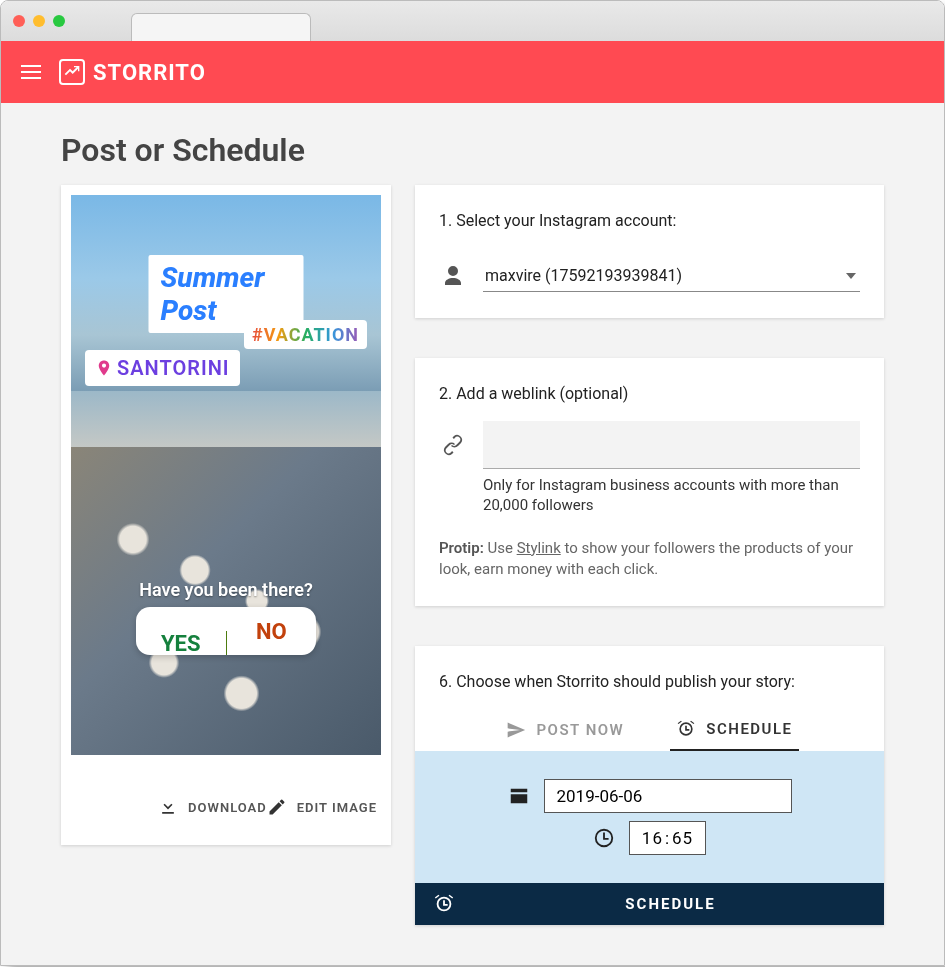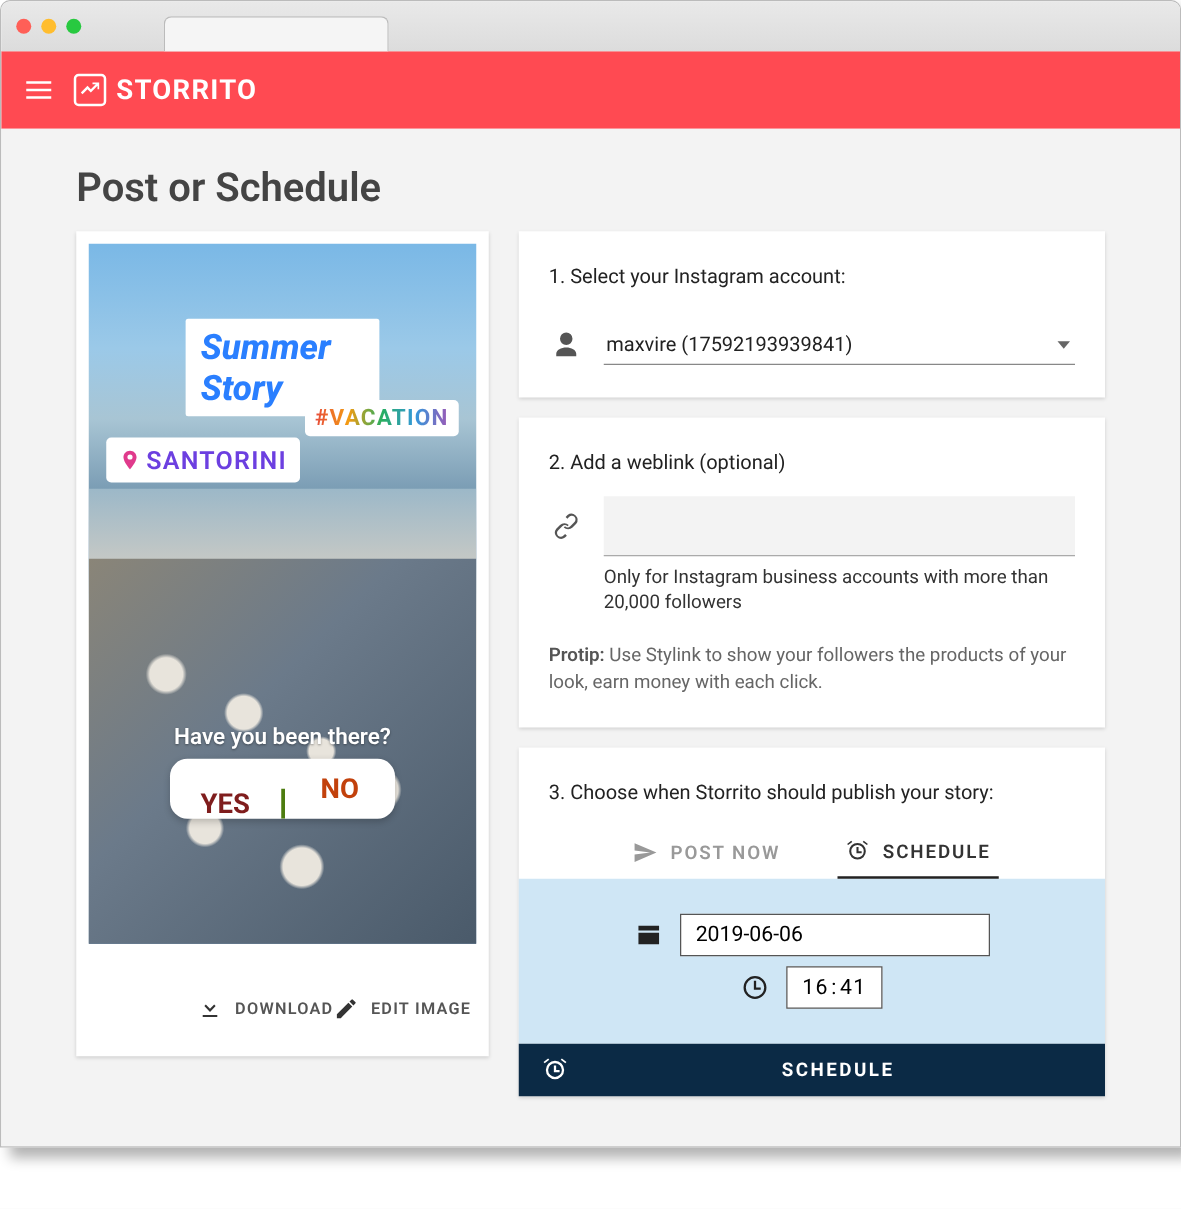--- a/index.html
+++ b/index.html
@@ -54,21 +54,21 @@
   display:flex;flex-direction:column; gap:4px; cursor:pointer;
 }
 .hamburger span { width:20px;height:2px;background:#fff;display:block;}
 .brand { display:flex; align-items:center; gap:8px; color:#fff; font-weight:700; font-size:22px; letter-spacing:1px;}
 .brand-logo { width:26px;height:26px;border:2px solid #fff;border-radius:4px;display:flex;align-items:center;justify-content:center; }
 .brand-logo svg { width:16px;height:16px;fill:#fff;}
 .page-body { background:#f3f3f3; padding: 28px 60px 40px 60px; }
 .page-title { font-size:32px; font-weight:600; color:#444; margin-bottom: 16px; }
 .columns { display:flex; gap:24px; align-items:flex-start; }
 .left-col { width:330px; }
-.right-col { flex:1; display:flex; flex-direction:column; gap:16px; }
+.right-col { flex:1; display:flex; flex-direction:column; gap:40px; }
 .card { background:#fff; box-shadow:0 1px 3px rgba(0,0,0,0.15); }
 .preview-card { padding:10px; }
 .story-preview {
   width:310px; height:560px; position:relative; overflow:hidden;
   background: linear-gradient(to bottom, #7ab8e6 0%, #9bc9e8 15%, #a8c5d4 25%, #4e7595 45%, #b8b0a0 55%, #d8d4cc 70%, #3a5a7a 100%);
 }
 .sky-band { position:absolute; top:35%; left:0; right:0; height:15%; background:linear-gradient(#9cb8c8, #d8d0c4); }
 .story-title-sticker {
   position:absolute; top:60px; left:50%; transform:translateX(-50%);
   background:#fff; padding:6px 12px; font-size:28px; font-weight:800; color:#2a7fff;
@@ -99,38 +99,38 @@
     radial-gradient(circle at 55% 80%, #e8e4dc 5%, transparent 6%),
     linear-gradient(135deg, #8a8578 0%, #6b7a8a 40%, #4a5a6a 100%);
 }
 .poll-q { position:absolute; bottom:155px; left:0; right:0; text-align:center; color:#fff; font-weight:600; font-size:18px; text-shadow:0 1px 2px rgba(0,0,0,0.4);}
 .poll-sticker {
   position:absolute; bottom:100px; left:50%; transform:translateX(-50%);
   background:#fff; border-radius:14px; display:flex; overflow:hidden; width:180px; height:48px;
   box-shadow:0 2px 6px rgba(0,0,0,0.2);
 }
 .poll-opt { flex:1; display:flex; align-items:center; justify-content:center; font-size:22px; font-weight:700; }
-.poll-opt.yes { color:#7f1d1d; border-right:3px solid #4d7c0f;margin-top:24px; }
+.poll-opt.yes { color:#15803d; border-right:1px solid #4d7c0f;margin-top:24px; }
 .poll-opt.no { color:#c2410c; }
 .preview-actions { display:flex; justify-content:flex-end; padding:22px 4px 18px 4px;margin-top:20px; }
 .action-btn { display:flex; align-items:center; gap:10px; font-size:13px; font-weight:600; letter-spacing:1px; color:#555; cursor:pointer; }
 .action-btn svg { width:20px;height:20px;fill:#333;}
 .right-card { padding:26px 24px 26px 24px; }
 .step-label { font-size:16px; color:#222; margin-bottom:18px; }
 .field-row { display:flex; align-items:center; gap:16px; }
 .icon-cell { width:28px; display:flex; justify-content:center; }
 .icon-cell svg { width:24px;height:24px;fill:#555;}
 .select-wrap { flex:1; position:relative; border-bottom:1px solid #888; padding:6px 28px 6px 2px; }
 .select-wrap .val { font-size:16px; color:#222; }
 .select-wrap .chev { position:absolute; right:4px; top:50%; transform:translateY(-50%); width:0;height:0;border-left:5px solid transparent;border-right:5px solid transparent;border-top:6px solid #666;}
 .weblink-input { flex:1; border:none; border-bottom:1px solid #aaa; background:#f3f3f3; height:48px; }
 .hint { font-size:15px; color:#333; margin-top:6px; margin-left:44px; line-height:1.35;}
 .protip { font-size:15px; color:#666; margin-top:22px; line-height:1.4;}
 .protip b { color:#555; font-weight:600;}
-.protip .lnk { }
+.protip .lnk { text-decoration:underline; }
 .tabs { display:flex; justify-content:center; gap:40px; margin:18px 0 0 0;}
 .tab { display:flex; align-items:center; gap:10px; padding:10px 6px; font-size:15px; font-weight:600; letter-spacing:1.5px; color:#999; cursor:pointer;}
 .tab.active { color:#333; border-bottom:2px solid #222;}
 .tab svg { width:20px;height:20px;fill:currentColor;}
 .schedule-box { background:#cfe6f5; padding:20px; margin-top:0; }
 .sched-row { display:flex; align-items:center; justify-content:center; gap:14px; margin:8px 0;}
 .sched-row svg { width:22px;height:22px;fill:#222;}
 .date-input, .time-input { background:#fff; border:1px solid #555; padding:6px 12px; font-size:17px; font-family:inherit;}
 .time-input { letter-spacing:1px; }
 .time-sep { margin:0 2px;}
@@ -172,21 +172,21 @@
     <div class="page-title">Post or Schedule</div>
 
     <div class="columns">
 
       <div class="left-col">
         <div class="card preview-card">
 
           <div class="story-preview">
             <div class="sky-band"></div>
             <div class="cliff-town"></div>
-            <div class="story-title-sticker">Summer Story</div>
+            <div class="story-title-sticker">Summer Post</div>
             <div class="hashtag-sticker"><span class="rainbow">#VACATION</span></div>
             <div class="location-sticker">
               <svg viewBox="0 0 24 24" width="18" height="18">
                   <path fill="#e03a8c" d="M12 2C8 2 5 5 5 9c0 5 7 13 7 13s7-8 7-13c0-4-3-7-7-7zm0 9.5A2.5 2.5 0 1 1 12 6a2.5 2.5 0 0 1 0 5.5z"></path>
                 </svg>
               <span>SANTORINI</span>
             </div>
             <div class="poll-q">Have you been there?</div>
             <div class="poll-sticker">
               <div class="poll-opt yes">YES</div>
@@ -239,21 +239,21 @@
             <input class="weblink-input" value="" style="">
           </div>
           <div class="hint">Only for Instagram business accounts with more than 20,000 followers</div>
           <div class="protip">
             <b>Protip:</b><span> Use </span><span class="lnk">Stylink</span><span> to show your followers the products of your look, earn money with each click.</span>
           </div>
         </div>
 
         <div class="card">
           <div class="right-card" style="padding-bottom:0;">
-            <div class="step-label">3. Choose when Storrito should publish your story:</div>
+            <div class="step-label">6. Choose when Storrito should publish your story:</div>
             <div class="tabs">
               <div class="tab">
                 <svg viewBox="0 0 24 24">
                     <path d="M2 21l21-9L2 3v7l15 2-15 2z"></path>
                   </svg>
                 <span>POST NOW</span>
               </div>
               <div class="tab active">
                 <svg viewBox="0 0 24 24">
                     <path d="M12 4a8 8 0 1 0 8 8 8 8 0 0 0-8-8zm0 14a6 6 0 1 1 6-6 6 6 0 0 1-6 6zM6 2L2 5l1 1 4-3zM18 2l4 3-1 1-4-3zM11 8h2v4h3v2h-5z"></path>
@@ -267,21 +267,21 @@
               <svg viewBox="0 0 24 24">
                   <path d="M3 4h18v4H3zM3 10h18v10H3zM7 12h3v3H7zM12 12h3v3h-3z"></path>
                 </svg>
               <input class="date-input" value="2019-06-06" style="">
             </div>
             <div class="sched-row">
               <svg viewBox="0 0 24 24">
                   <path d="M12 2a10 10 0 1 0 10 10A10 10 0 0 0 12 2zm0 18a8 8 0 1 1 8-8 8 8 0 0 1-8 8zM11 6h2v6h4v2h-6z"></path>
                 </svg>
               <div class="time-input">
-                <span>16</span><span class="time-sep">:</span><span>41</span>
+                <span>16</span><span class="time-sep">:</span><span>65</span>
               </div>
             </div>
           </div>
           <div class="schedule-bar">
             <svg viewBox="0 0 24 24">
                 <path d="M12 4a8 8 0 1 0 8 8 8 8 0 0 0-8-8zm0 14a6 6 0 1 1 6-6 6 6 0 0 1-6 6zM6 2L2 5l1 1 4-3zM18 2l4 3-1 1-4-3zM11 8h2v4h3v2h-5z"></path>
               </svg>
             <span class="label">SCHEDULE</span>
           </div>
         </div>

